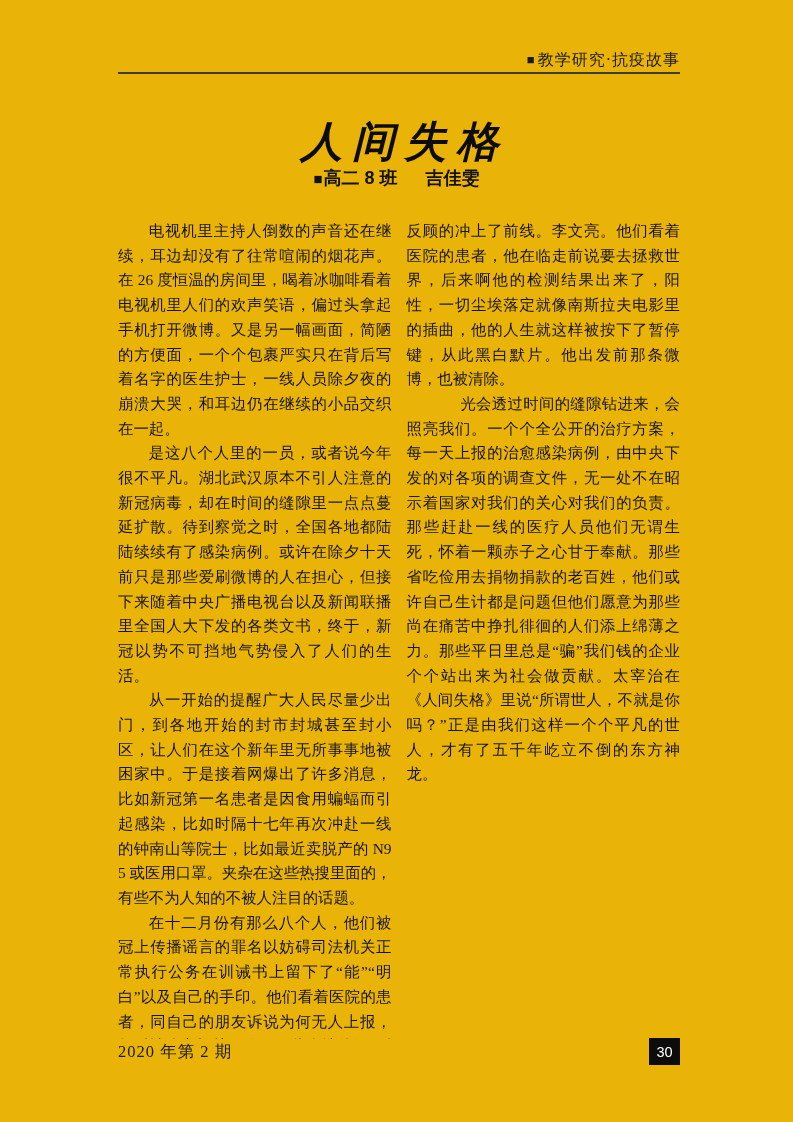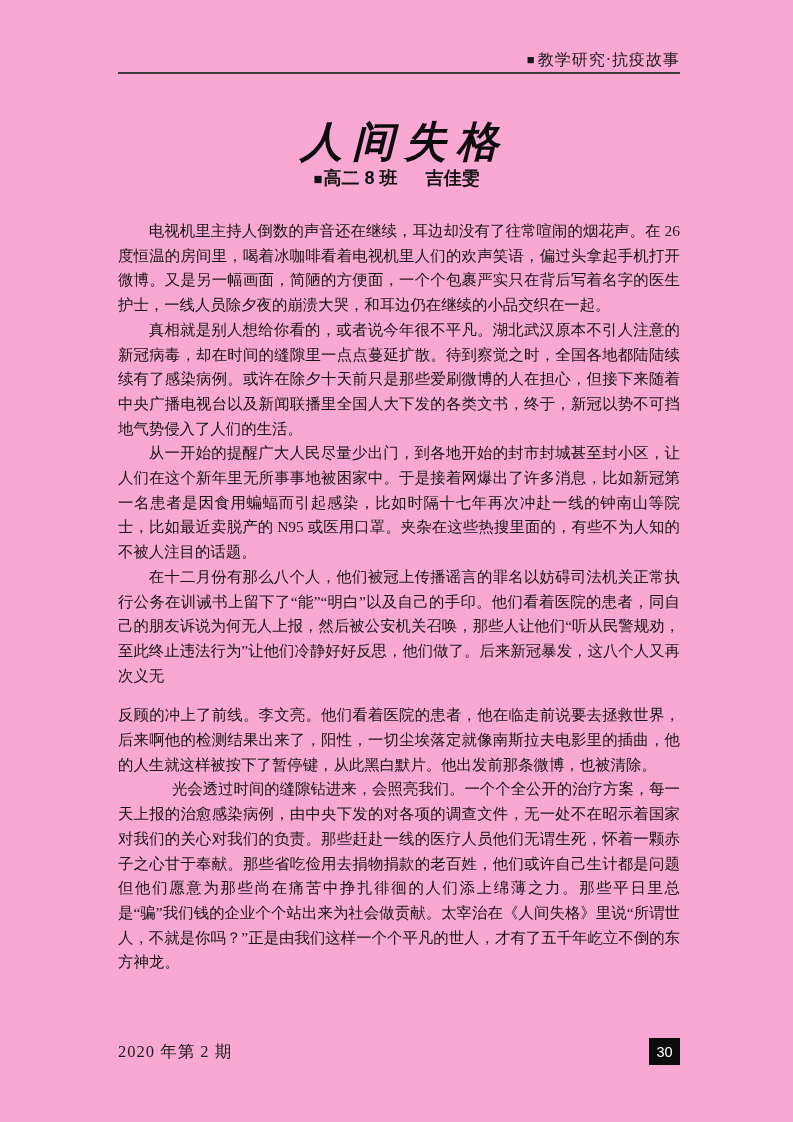--- a/index.html
+++ b/index.html
@@ -1,20 +1,20 @@
 <!DOCTYPE html>
 <html><head>
 <meta charset="utf-8">
 <style>
   html, body { margin: 0; padding: 0; background: #ffffff; }
   .page {
     position: relative;
     width: 793px;
     height: 1122px;
-    background: #f9a8d4;
+    background: #eab308;
     color: #141414;
     font-family: "Liberation Serif", serif;
     overflow: hidden;
   }
   
   .header {
     position: absolute;
     top: 50px;
     left: 118px;
     width: 562px;
@@ -64,21 +64,20 @@
   
   .columns {
     position: absolute;
     top: 219px;
     left: 118px;
     width: 562px;
     height: 820px;
     display: flex;
     gap: 15px;
     overflow: hidden;
-    flex-direction: column;
   }
   .col { flex: 1 1 0; min-width: 0; }
   .col p {
     margin: 0;
     font-size: 15.4px;
     line-height: 24.7px;
     text-align: justify;
     text-justify: inter-ideograph;
     text-indent: 2em;
     color: #141414;
@@ -126,21 +125,21 @@
 
   <h1 class="title">人间失格</h1>
 
   <div class="byline">
     <span class="marker">■</span><span>高二 8 班</span><span class="author">吉佳雯</span>
   </div>
 
   <div class="columns">
     <div class="col">
       <p>电视机里主持人倒数的声音还在继续，耳边却没有了往常喧闹的烟花声。在 26 度恒温的房间里，喝着冰咖啡看着电视机里人们的欢声笑语，偏过头拿起手机打开微博。又是另一幅画面，简陋的方便面，一个个包裹严实只在背后写着名字的医生护士，一线人员除夕夜的崩溃大哭，和耳边仍在继续的小品交织在一起。</p>
-      <p>真相就是别人想给你看的，或者说今年很不平凡。湖北武汉原本不引人注意的新冠病毒，却在时间的缝隙里一点点蔓延扩散。待到察觉之时，全国各地都陆陆续续有了感染病例。或许在除夕十天前只是那些爱刷微博的人在担心，但接下来随着中央广播电视台以及新闻联播里全国人大下发的各类文书，终于，新冠以势不可挡地气势侵入了人们的生活。</p>
+      <p>是这八个人里的一员，或者说今年很不平凡。湖北武汉原本不引人注意的新冠病毒，却在时间的缝隙里一点点蔓延扩散。待到察觉之时，全国各地都陆陆续续有了感染病例。或许在除夕十天前只是那些爱刷微博的人在担心，但接下来随着中央广播电视台以及新闻联播里全国人大下发的各类文书，终于，新冠以势不可挡地气势侵入了人们的生活。</p>
       <p>从一开始的提醒广大人民尽量少出门，到各地开始的封市封城甚至封小区，让人们在这个新年里无所事事地被困家中。于是接着网爆出了许多消息，比如新冠第一名患者是因食用蝙蝠而引起感染，比如时隔十七年再次冲赴一线的钟南山等院士，比如最近卖脱产的 N95 或医用口罩。夹杂在这些热搜里面的，有些不为人知的不被人注目的话题。</p>
       <p>在十二月份有那么八个人，他们被冠上传播谣言的罪名以妨碍司法机关正常执行公务在训诫书上留下了“能”“明白”以及自己的手印。他们看着医院的患者，同自己的朋友诉说为何无人上报，然后被公安机关召唤，那些人让他们“听从民警规劝，至此终止违法行为”让他们冷静好好反思，他们做了。后来新冠暴发，这八个人又再次义无</p>
     </div>
     <div class="col">
       <p class="continuation">反顾的冲上了前线。李文亮。他们看着医院的患者，他在临走前说要去拯救世界，后来啊他的检测结果出来了，阳性，一切尘埃落定就像南斯拉夫电影里的插曲，他的人生就这样被按下了暂停键，从此黑白默片。他出发前那条微博，也被清除。</p>
       <p class="deep-indent">光会透过时间的缝隙钻进来，会照亮我们。一个个全公开的治疗方案，每一天上报的治愈感染病例，由中央下发的对各项的调查文件，无一处不在昭示着国家对我们的关心对我们的负责。那些赶赴一线的医疗人员他们无谓生死，怀着一颗赤子之心甘于奉献。那些省吃俭用去捐物捐款的老百姓，他们或许自己生计都是问题但他们愿意为那些尚在痛苦中挣扎徘徊的人们添上绵薄之力。那些平日里总是“骗”我们钱的企业个个站出来为社会做贡献。太宰治在《人间失格》里说“所谓世人，不就是你吗？”正是由我们这样一个个平凡的世人，才有了五千年屹立不倒的东方神龙。</p>
 
     </div>
   </div>
 

